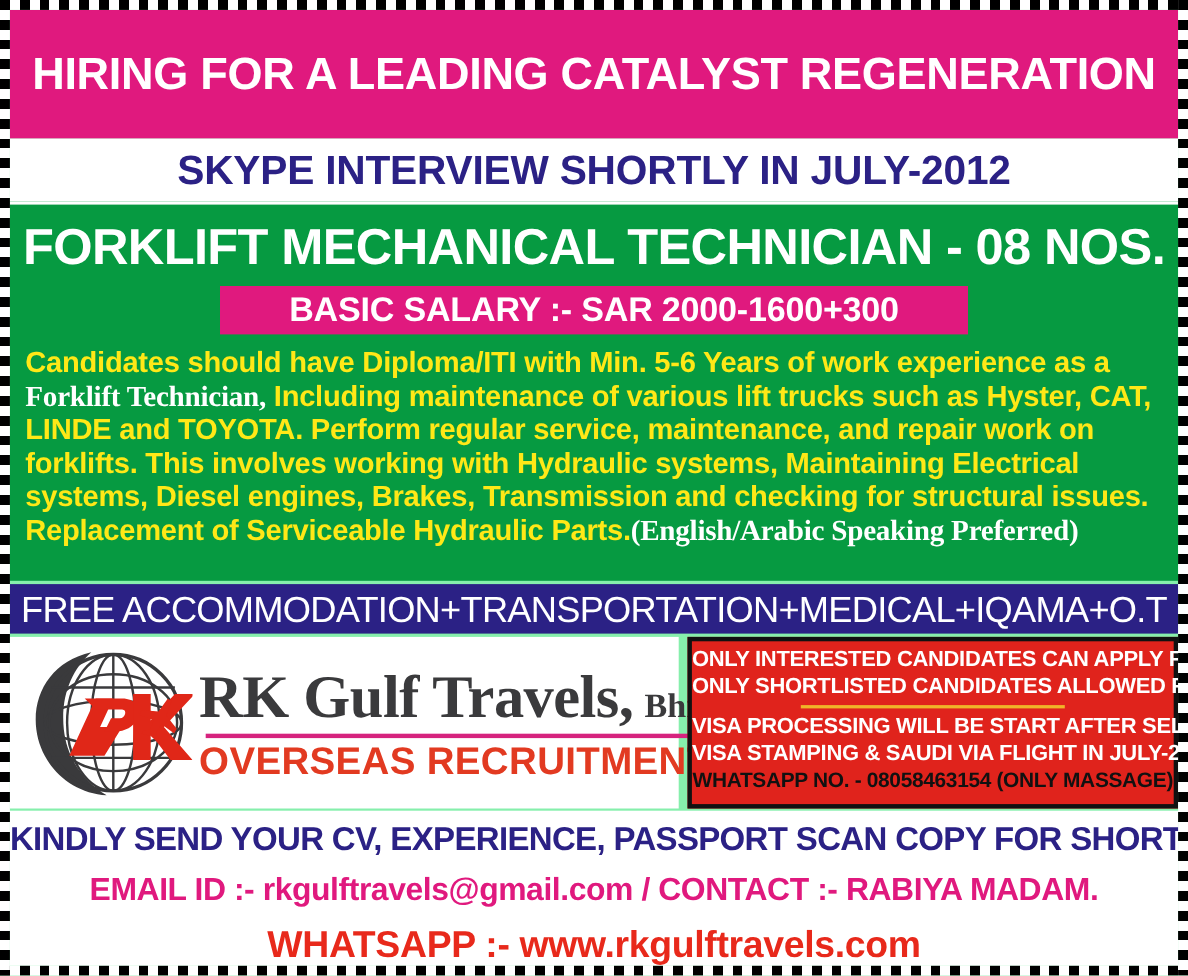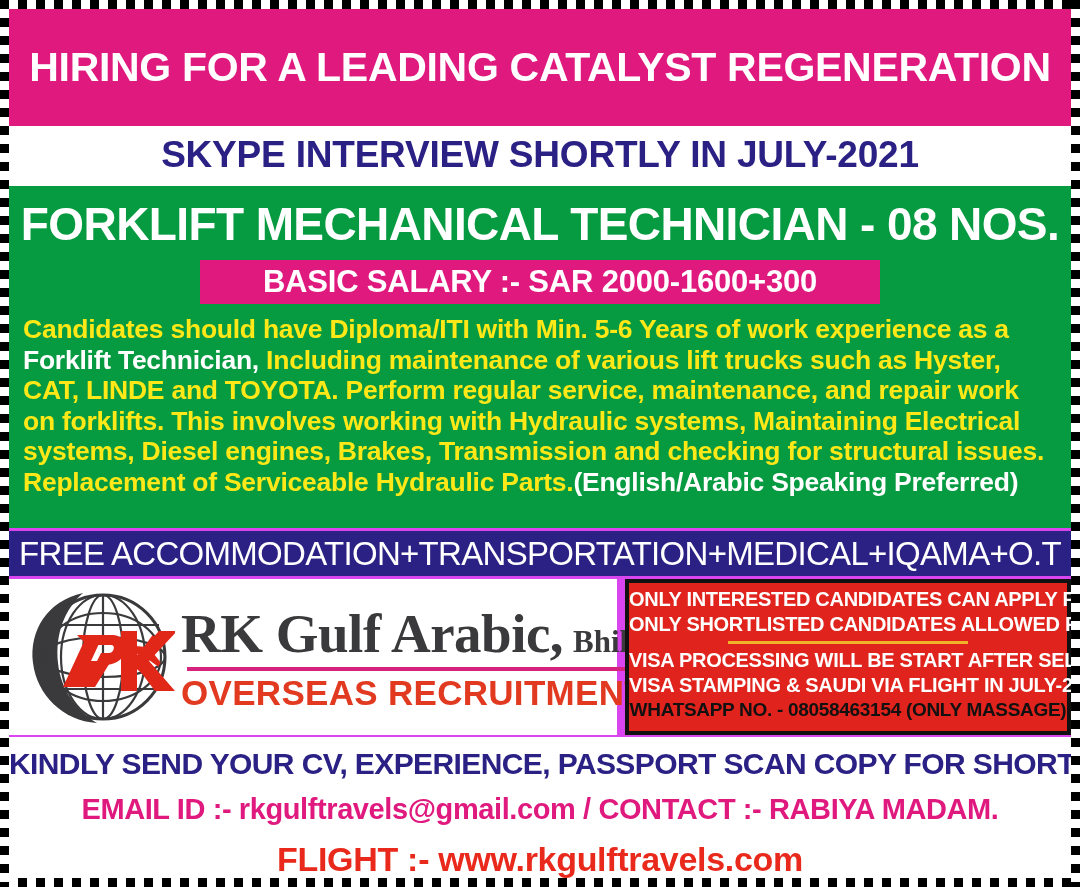--- a/index.html
+++ b/index.html
@@ -8,21 +8,21 @@
     background: #ffffff;
   }
   body {
     font-family: "Liberation Sans", sans-serif;
   }
 
   #flyer {
     position: relative;
     width: 1080px;
     height: 887px;
-    background: #d946ef;
+    background: #86efac;
     overflow: hidden;
     box-sizing: border-box;
     padding-left: 10px;
   }
 
   
   .frame-edge {
     position: absolute;
     z-index: 40;
     pointer-events: none;
@@ -124,21 +124,21 @@
   }
   .body-text {
     margin: 10px 14px 0 14px;
     color: #FFE817;
     font-weight: bold;
     font-size: 26.5px;
     line-height: 30.5px;
     letter-spacing: -0.25px;
     text-align: left;
   }
-  .body-text .wht { color: #ffffff; }
+  .body-text .wht { color: #ffffff; font-family: Liberation Serif, serif; }
 
   
   .benefits-bar {
     position: absolute;
     left: 0; top: 522px;
     width: 1062px; height: 45px;
     background: #2B2185;
     display: flex;
     align-items: center;
     justify-content: center;
@@ -272,21 +272,21 @@
   <div class="frame-edge frame-left"></div>
   <div class="frame-edge frame-right"></div>
 
   <div class="inner">
 
     <div class="hdr-pink">
       <div class="ln">HIRING FOR A LEADING CATALYST REGENERATION</div>
     </div>
 
     <div class="band-skype">
-      <div class="ln">SKYPE INTERVIEW SHORTLY IN JULY-2021</div>
+      <div class="ln">SKYPE INTERVIEW SHORTLY IN JULY-2012</div>
     </div>
 
     <div class="green-block">
       <div class="job-title">FORKLIFT MECHANICAL TECHNICIAN - 08 NOS.</div>
 
       <div class="salary-badge">
         <span class="txt">BASIC SALARY :- SAR 2000-1600+300</span>
       </div>
 
       <div class="body-text">
@@ -323,21 +323,21 @@
               <path d="M96 48 L112 48 L112 72 L134 48 L152 48 L124 78 L150 108 L130 108 L112 84 L112 108 L96 108 Z"></path>
             </g>
 
             <g fill="#E02718" transform="translate(116,44) rotate(28)">
               <path d="M14 2 L18 2 L20 16 L34 22 L34 27 L20 25 L19 34 L24 38 L24 41 L16 39 L8 41 L8 38 L13 34 L12 25 L-2 27 L-2 22 L12 16 Z"></path>
             </g>
           </svg>
         </div>
         <div class="logo-text">
           <div class="logo-line1">
-            <span class="logo-main">RK Gulf Arabic,</span>
+            <span class="logo-main">RK Gulf Travels,</span>
             <span class="logo-city">Bhilai</span>
           </div>
           <div class="logo-rule"></div>
           <div class="logo-sub">OVERSEAS RECRUITMENT AGENCY</div>
         </div>
       </div>
 
       <div class="notice-box">
         <div class="nline">ONLY INTERESTED CANDIDATES CAN APPLY FOR THIS JOB,</div>
         <div class="nline">ONLY SHORTLISTED CANDIDATES ALLOWED FOR SKYPE INT.</div>
@@ -345,17 +345,17 @@
         <div class="nline">VISA PROCESSING WILL BE START AFTER SELECTION.</div>
         <div class="nline">VISA STAMPING &amp; SAUDI VIA FLIGHT IN JULY-2021</div>
         <div class="wline">WHATSAPP NO. - 08058463154 (ONLY MASSAGE)</div>
       </div>
 
     </div>
 
     <div class="footer">
       <div class="f-line1">KINDLY SEND YOUR CV, EXPERIENCE, PASSPORT SCAN COPY FOR SHORT- LISTING PROCESS.</div>
       <div class="f-line2">EMAIL ID :- rkgulftravels@gmail.com  / CONTACT :- RABIYA MADAM.</div>
-      <div class="f-line3">FLIGHT :- www.rkgulftravels.com</div>
+      <div class="f-line3">WHATSAPP :- www.rkgulftravels.com</div>
     </div>
 
   </div>
 </div>
 
 </body></html>

